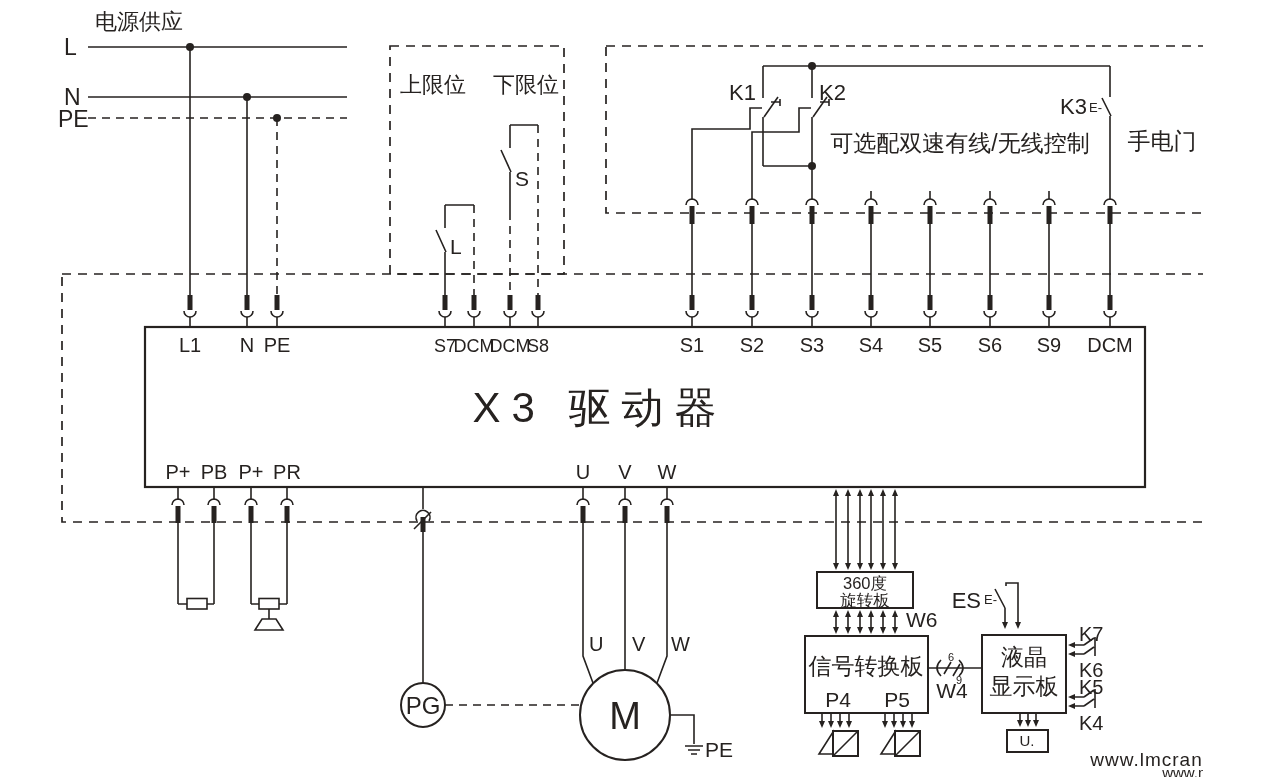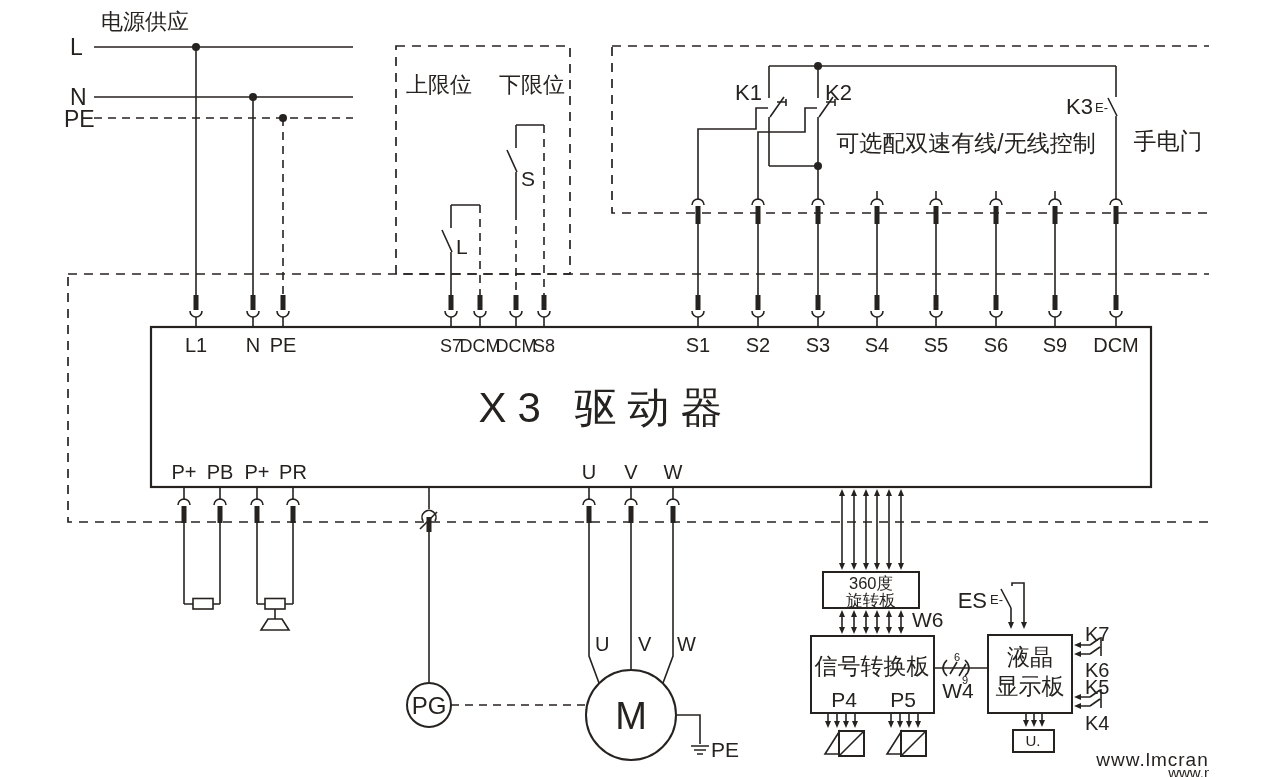--- a/index.html
+++ b/index.html
@@ -1,17 +1,17 @@
 <!DOCTYPE html>
 <html style="--ink: #262220;"><head>
 <meta charset="utf-8">
 <style>
   :root{ --ink:#262220; }
   html,body{ margin:0; padding:0; background:#ffffff; }
-  .stage{ width:1203px; height:777px; position:relative; background:#fff; overflow:hidden;padding-left:6px; }
+  .stage{ width:1203px; height:777px; position:relative; background:#fff; overflow:hidden; }
   svg{ display:block; }
   .w  { fill:none; stroke:var(--ink); stroke-width:1.6; }
   .wd { fill:none; stroke:var(--ink); stroke-width:1.6; stroke-dasharray:8 6; }
   .bx { fill:none; stroke:var(--ink); stroke-width:2; }
   .bx3{ fill:none; stroke:var(--ink); stroke-width:2.2; }
   .bxd{ fill:none; stroke:var(--ink); stroke-width:1.7; stroke-dasharray:9 7; }
   .blk{ fill:var(--ink); stroke:none; }
   .t  { fill:var(--ink); font-family:"Liberation Sans","DejaVu Sans",sans-serif; }
 </style>
 </head>

